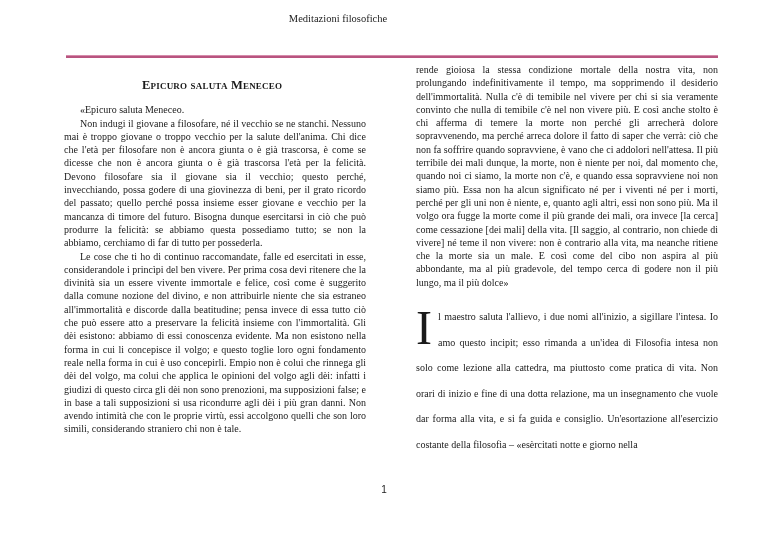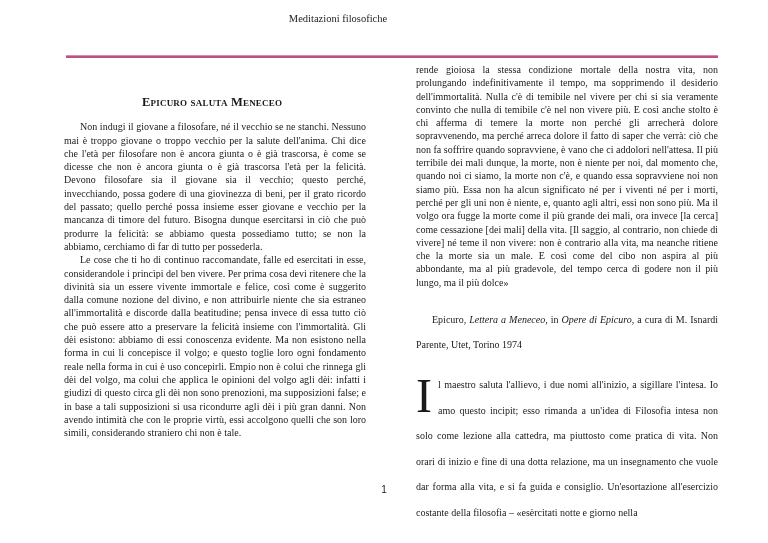--- a/index.html
+++ b/index.html
@@ -2,21 +2,21 @@
 <html><head>
 <meta charset="utf-8">
 <style>
   html, body { margin: 0; padding: 0; background: #ffffff; }
   body { width: 768px; height: 543px; position: relative; overflow: hidden;
          font-family: "Liberation Serif", "DejaVu Serif", serif; color: #1a1a1a; }
   .header-title { position: absolute; left: 0; width: 676px; top: 13px; text-align: center;
                   font-size: 10.5px; color: #222; }
   .header-rule { position: absolute; left: 66px; top: 55px; width: 652px; height: 3px;
                  background: #b8547f; border-top: 1px solid #d68cab; box-sizing: border-box; }
-  .col { position: absolute; top: 96px; width: 302px; font-size: 10px; line-height: 13.3px;
+  .col { position: absolute; top: 79px; width: 302px; font-size: 10px; line-height: 13.3px;
          text-align: justify; hyphens: auto; }
   .col.left { left: 64px; }
   .col.right { left: 416px; top: 63px; width: 302px; }
   .section-title { font-size: 12.5px; font-weight: bold; letter-spacing: 0.2px;
                    margin: 0 0 11px 78px; font-variant: small-caps; }
   .col p { margin: 0; }
   .indent { text-indent: 16px; }
   .citation { margin-top: 18px !important; text-indent: 16px; line-height: 25px; }
   .citation i { font-style: italic; }
   .essay { margin-top: 15px !important; line-height: 25.5px; }
@@ -25,23 +25,23 @@
                  font-family: "Liberation Sans", sans-serif; font-size: 10px; color: #222; }
 </style>
 </head>
 <body>
 
 <div class="header-title">Meditazioni filosofiche</div>
 <div class="header-rule"></div>
 
 <div class="col left">
   <div class="section-title">Epicuro saluta Meneceo</div>
+  <p class="indent">«Epicuro saluta Meneceo.</p>
   <p class="indent">Non indugi il giovane a filosofare, né il vecchio se ne stanchi. Nessuno mai è troppo giovane o troppo vecchio per la salute dell'anima. Chi dice che l'età per filosofare non è ancora giunta o è già trascorsa, è come se dicesse che non è ancora giunta o è già trascorsa l'età per la felicità. Devono filosofare sia il giovane sia il vecchio; questo perché, invecchiando, possa godere di una giovinezza di beni, per il grato ricordo del passato; quello perché possa insieme esser giovane e vecchio per la mancanza di timore del futuro. Bisogna dunque esercitarsi in ciò che può produrre la felicità: se abbiamo questa possediamo tutto; se non la abbiamo, cerchiamo di far di tutto per possederla.</p>
   <p class="indent">Le cose che ti ho di continuo raccomandate, falle ed esercitati in esse, considerandole i princìpi del ben vivere. Per prima cosa devi ritenere che la divinità sia un essere vivente immortale e felice, così come è suggerito dalla comune nozione del divino, e non attribuirle niente che sia estraneo all'immortalità e discorde dalla beatitudine; pensa invece di essa tutto ciò che può essere atto a preservare la felicità insieme con l'immortalità. Gli dèi esistono: abbiamo di essi conoscenza evidente. Ma non esistono nella forma in cui li concepisce il volgo; e questo toglie loro ogni fondamento reale nella forma in cui è uso concepirli. Empio non è colui che rinnega gli dèi del volgo, ma colui che applica le opinioni del volgo agli dèi: infatti i giudizi di questo circa gli dèi non sono prenozioni, ma supposizioni false; e in base a tali supposizioni si usa ricondurre agli dèi i più gran danni. Non avendo intimità che con le proprie virtù, essi accolgono quelli che son loro simili, considerando straniero chi non è tale.</p>
 </div>
 
 <div class="col right">
   <p>rende gioiosa la stessa condizione mortale della nostra vita, non prolungando indefinitivamente il tempo, ma sopprimendo il desiderio dell'immortalità. Nulla c'è di temibile nel vivere per chi si sia veramente convinto che nulla di temibile c'è nel non vivere più. E così anche stolto è chi afferma di temere la morte non perché gli arrecherà dolore sopravvenendo, ma perché arreca dolore il fatto di saper che verrà: ciò che non fa soffrire quando sopravviene, è vano che ci addolori nell'attesa. Il più terribile dei mali dunque, la morte, non è niente per noi, dal momento che, quando noi ci siamo, la morte non c'è, e quando essa sopravviene noi non siamo più. Essa non ha alcun significato né per i viventi né per i morti, perché per gli uni non è niente, e, quanto agli altri, essi non sono più. Ma il volgo ora fugge la morte come il più grande dei mali, ora invece [la cerca] come cessazione [dei mali] della vita. [Il saggio, al contrario, non chiede di vivere] né teme il non vivere: non è contrario alla vita, ma neanche ritiene che la morte sia un male. E così come del cibo non aspira al più abbondante, ma al più gradevole, del tempo cerca di godere non il più lungo, ma il più dolce»</p>
-  <p class="citation"><span>Epicuro, </span><i>Lettera a Meneceo,</i><span> in </span><i>Opere di Epicuro</i><span>, a cura di M. Isnardi Parente, Utet, Torino 1974</span></p>
   <p class="essay"><span class="dropcap">I</span><span>l maestro saluta l'allievo, i due nomi all'inizio, a sigillare l'intesa. Io amo questo incipit; esso rimanda a un'idea di Filosofia intesa non solo come lezione alla cattedra, ma piuttosto come pratica di vita. Non orari di inizio e fine di una dotta relazione, ma un insegnamento che vuole dar forma alla vita, e si fa guida e consiglio. Un'esortazione all'esercizio costante della filosofia –  «esèrcitati notte e giorno nella</span></p>
 </div>
 
 <div class="page-number">1</div>
 
 </body></html>

